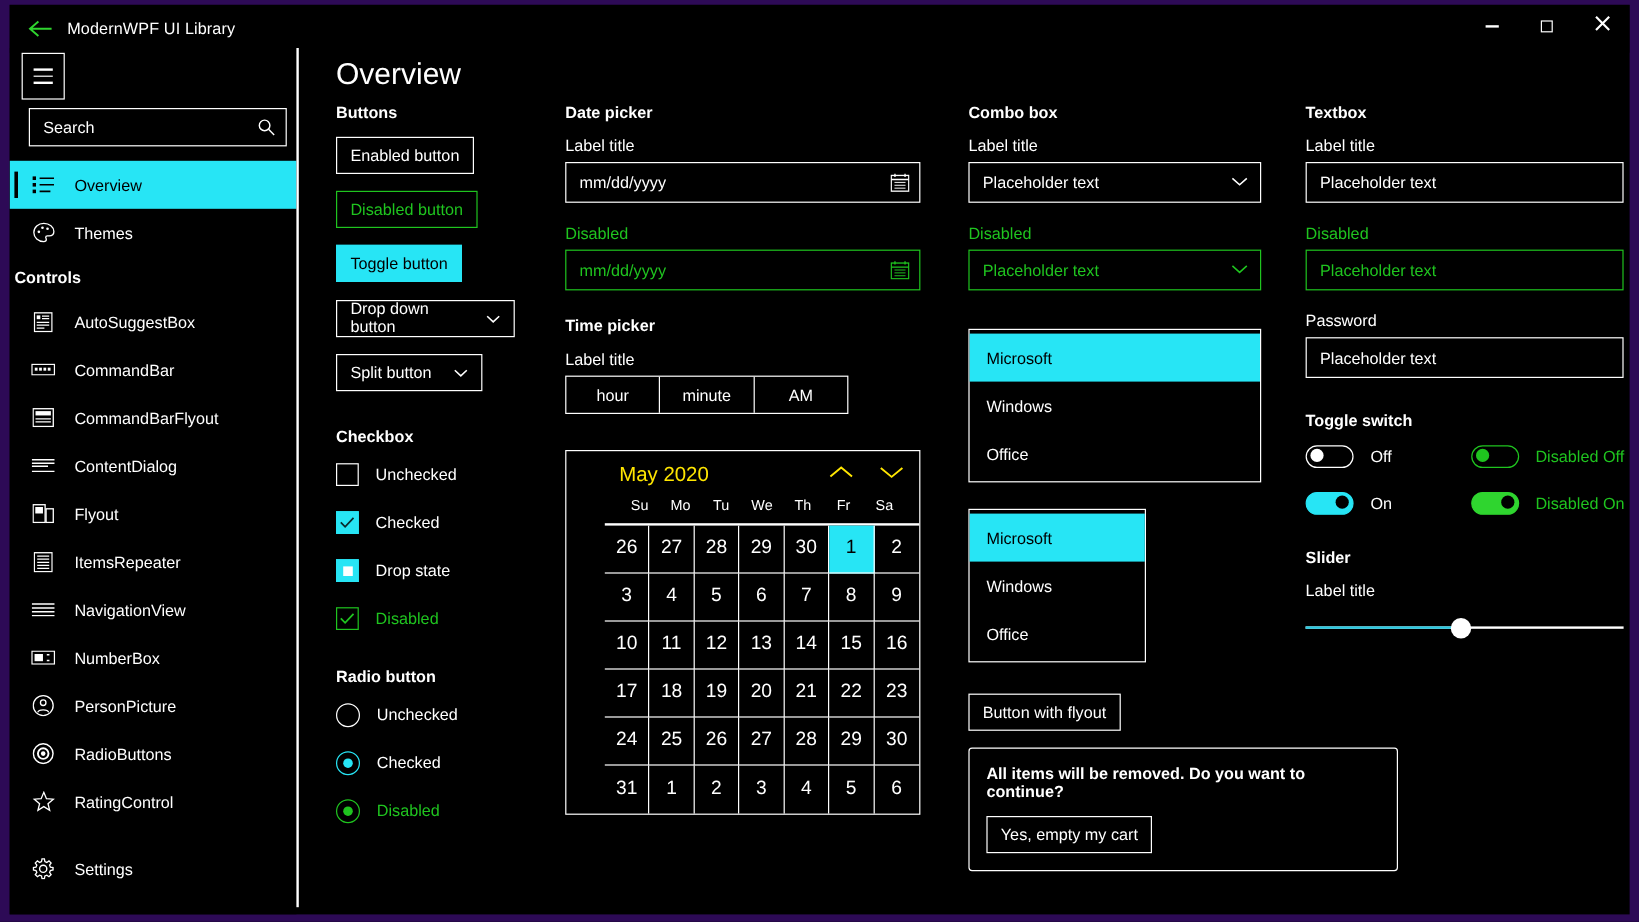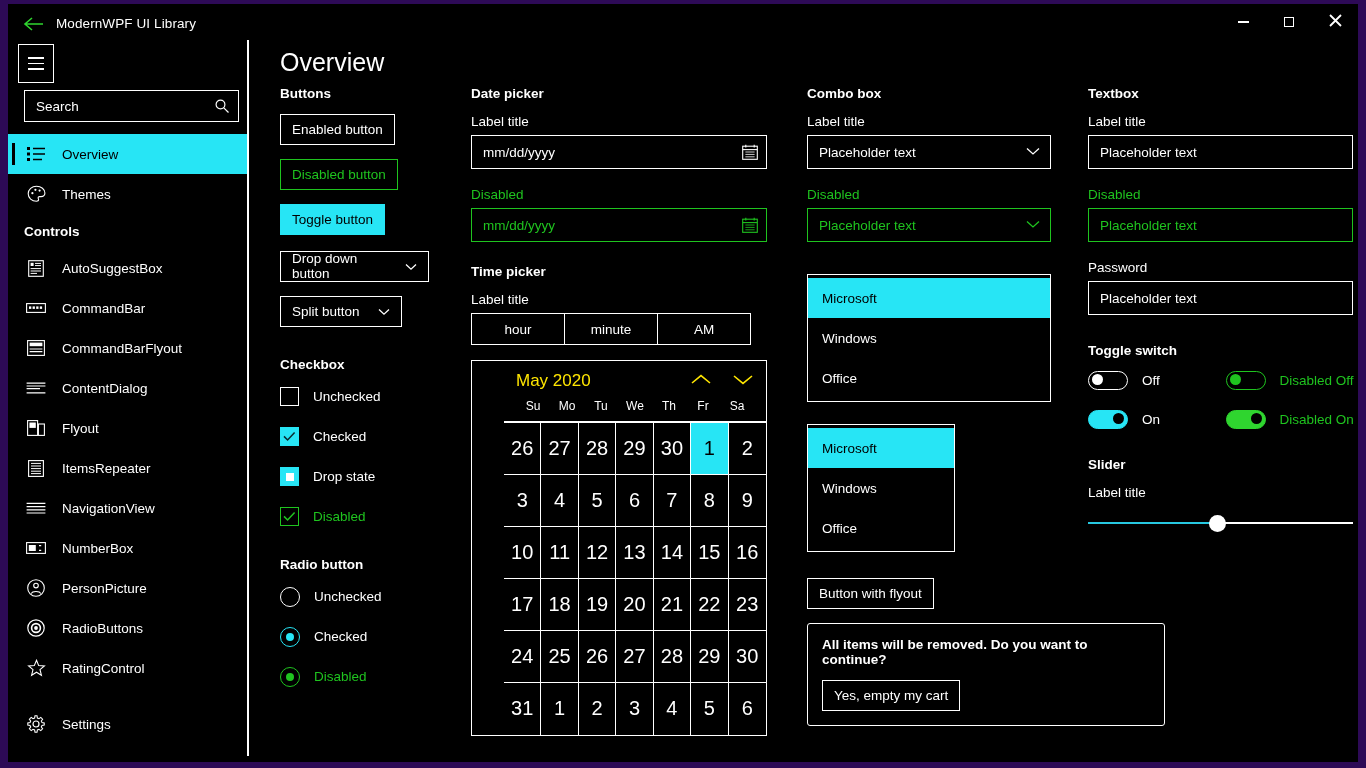--- a/index.html
+++ b/index.html
@@ -71,21 +71,21 @@
     width: 24px; height: 20px; display: flex; align-items: center; justify-content: center;
     margin-right: 14px; flex: 0 0 24px;
   }
   .navitem .lbl { font-size: 13.5px; }
   .navitem.selected { background: #27e5f5; color: #000000; }
   .navitem.selected .lbl { color: #000; }
   .navitem.selected::before {
     content: ""; position: absolute; left: 4px; top: 9px; width: 3px; height: 22px; background: #000;
   }
   .navheader {
-    height: 34px; display: flex; align-items: center; padding-left: 16px;
+    height: 34px; display: flex; align-items: center; padding-left: 4px;
     font-size: 13.5px; font-weight: bold; color: #ffffff;
   }
   .navspacer { height: 16px; }
 
   
   .content { position: absolute; left: 248px; top: 36px; right: 0; bottom: 0; }
   .page-title { position: absolute; left: 24px; top: 8px; font-size: 25px; font-weight: 300; color: #fff; }
 
   .col { position: absolute; top: 46px; }
   .col-buttons  { left: 24px;  width: 190px; }
@@ -155,22 +155,22 @@
   .calendar { border: 1.5px solid #ffffff; width: 296px; padding-left: 32px; }
   .cal-head { padding: 10px 12px 0 12px; }
   .cal-row1 { display: flex; align-items: center; justify-content: space-between; }
   .cal-month { font-size: 17px; color: #ffe600; font-weight: 400; }
   .cal-navs { display: flex; gap: 20px; align-items: center; }
   .cal-daynames { display: flex; margin-top: 8px; padding-bottom: 8px; }
   .cal-daynames div { flex: 1; text-align: center; font-size: 12px; color: #ffffff; }
   .cal-sep { height: 1.5px; background: #ffffff; }
   .cal-grid { display: flex; flex-wrap: wrap; }
   .cal-cell {
-    width: 14.2857%; height: 52px; display: flex; align-items: center; justify-content: center;
-    font-size: 20px; color: #ffffff;
+    width: 14.2857%; height: 40px; display: flex; align-items: center; justify-content: center;
+    font-size: 16px; color: #ffffff;
     border-right: 1.5px solid #ffffff; border-bottom: 1.5px solid #ffffff;
   }
   .cal-cell:nth-child(7n) { border-right: none; }
   .cal-grid .cal-cell:nth-last-child(-n+7) { border-bottom: none; }
   .cal-cell.sel { background: #27e5f5; color: #000000; }
 
   
   .listbox { border: 1.5px solid #ffffff; background: #000; padding: 3px 0; }
   .listbox .li {
     height: 40px; display: flex; align-items: center; padding-left: 14px;
@@ -521,21 +521,21 @@
             <rect x="0.7" y="2.2" width="14.6" height="13.1" stroke="#1fc41f" stroke-width="1.1" fill="none"></rect>
             <path d="M0.7 5.6 H15.3" stroke="#1fc41f" stroke-width="1.1"></path>
             <path d="M3.8 0.7 V3.4 M12.2 0.7 V3.4" stroke="#1fc41f" stroke-width="1.1"></path>
             <path d="M3.4 8 H12.6 M3.4 10.4 H12.6 M3.4 12.8 H12.6" stroke="#1fc41f" stroke-width=".8"></path>
           </svg>
         </span>
       </div>
 
       <div class="section-h">Time picker</div>
       <div class="field-label">Label title</div>
-      <div class="timepicker" style="width:280px; margin-bottom:15px">
+      <div class="timepicker" style="width:236px; margin-bottom:30px">
         <div class="tp-seg">hour</div>
         <div class="tp-seg">minute</div>
         <div class="tp-seg">AM</div>
       </div>
 
       <div class="calendar">
         <div class="cal-head">
           <div class="cal-row1">
             <div class="cal-month">May 2020</div>
             <div class="cal-navs">

